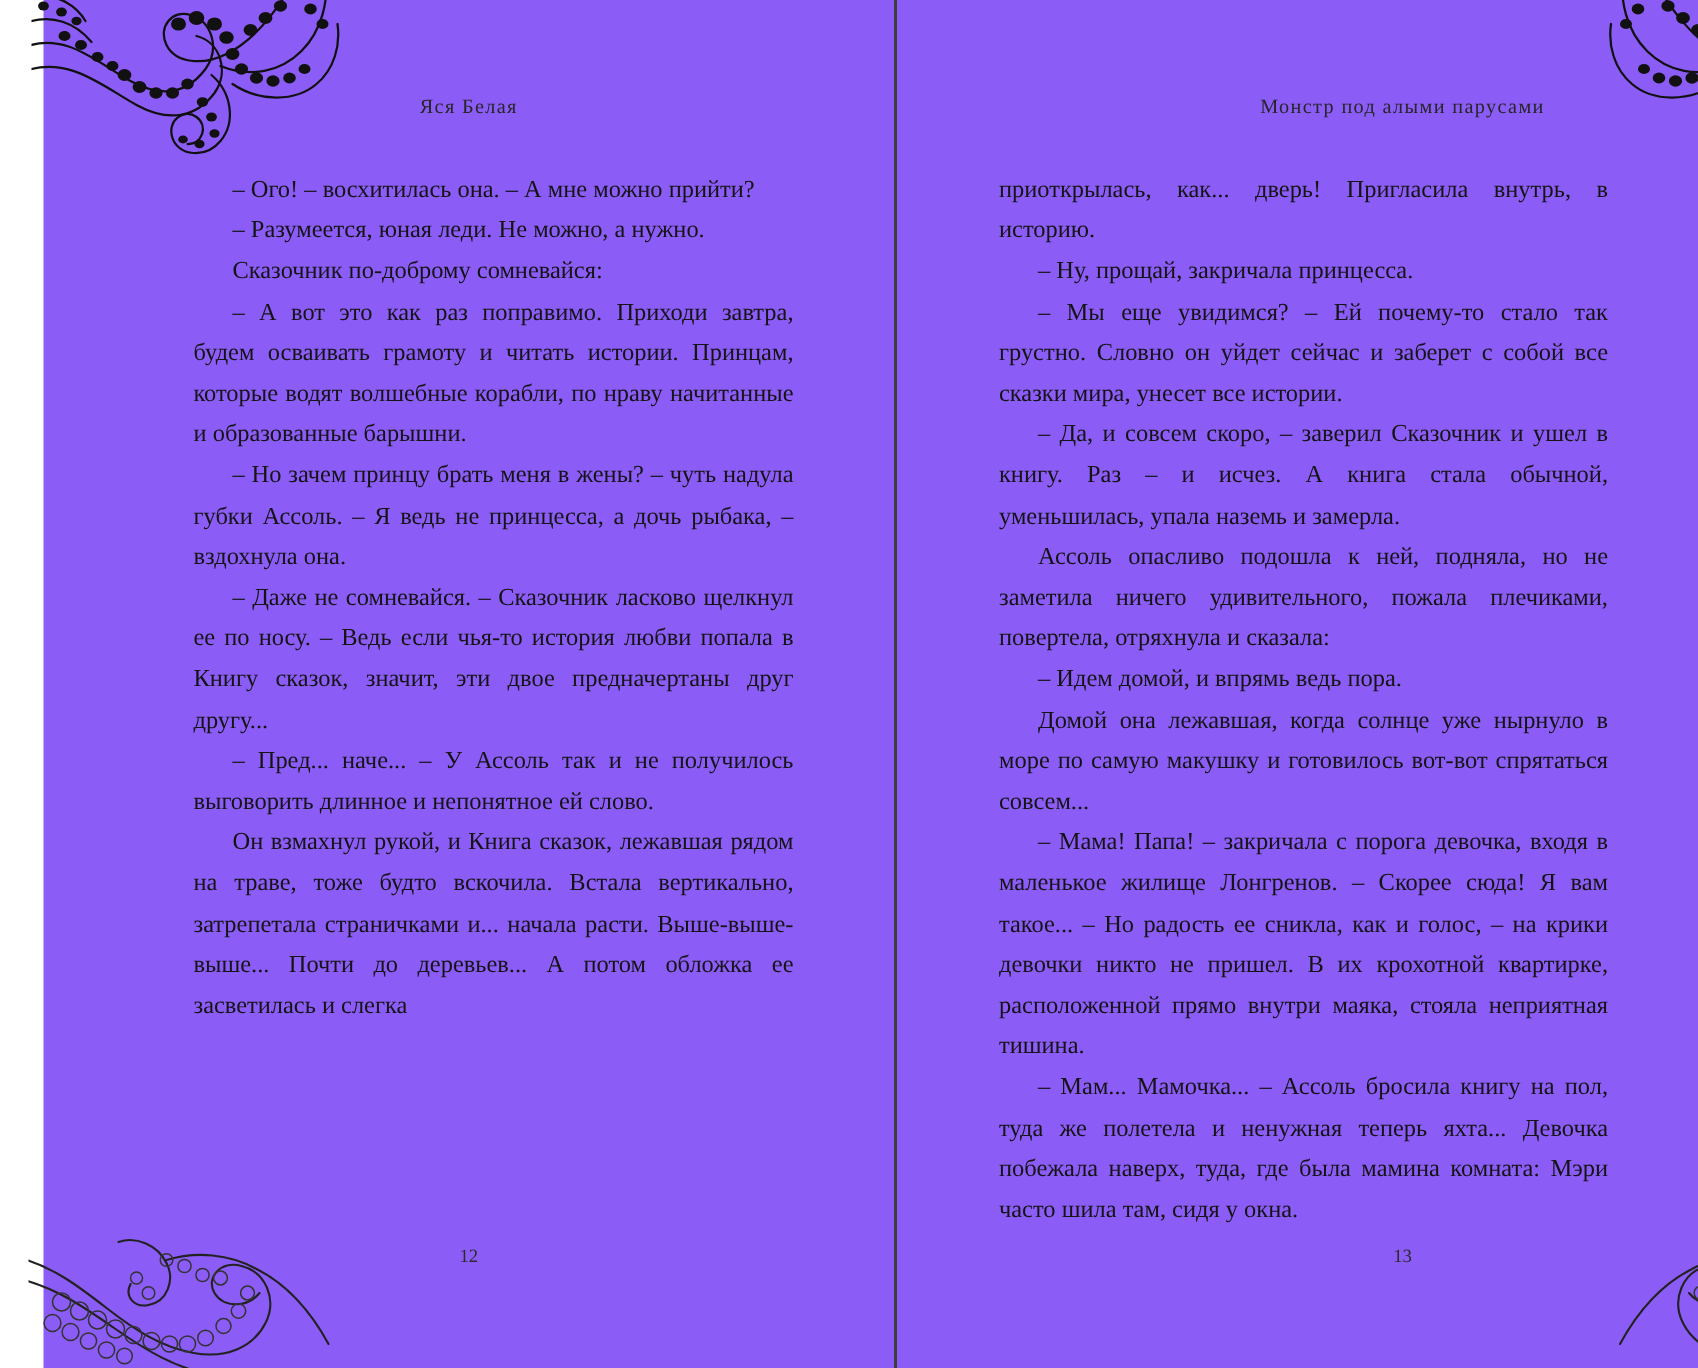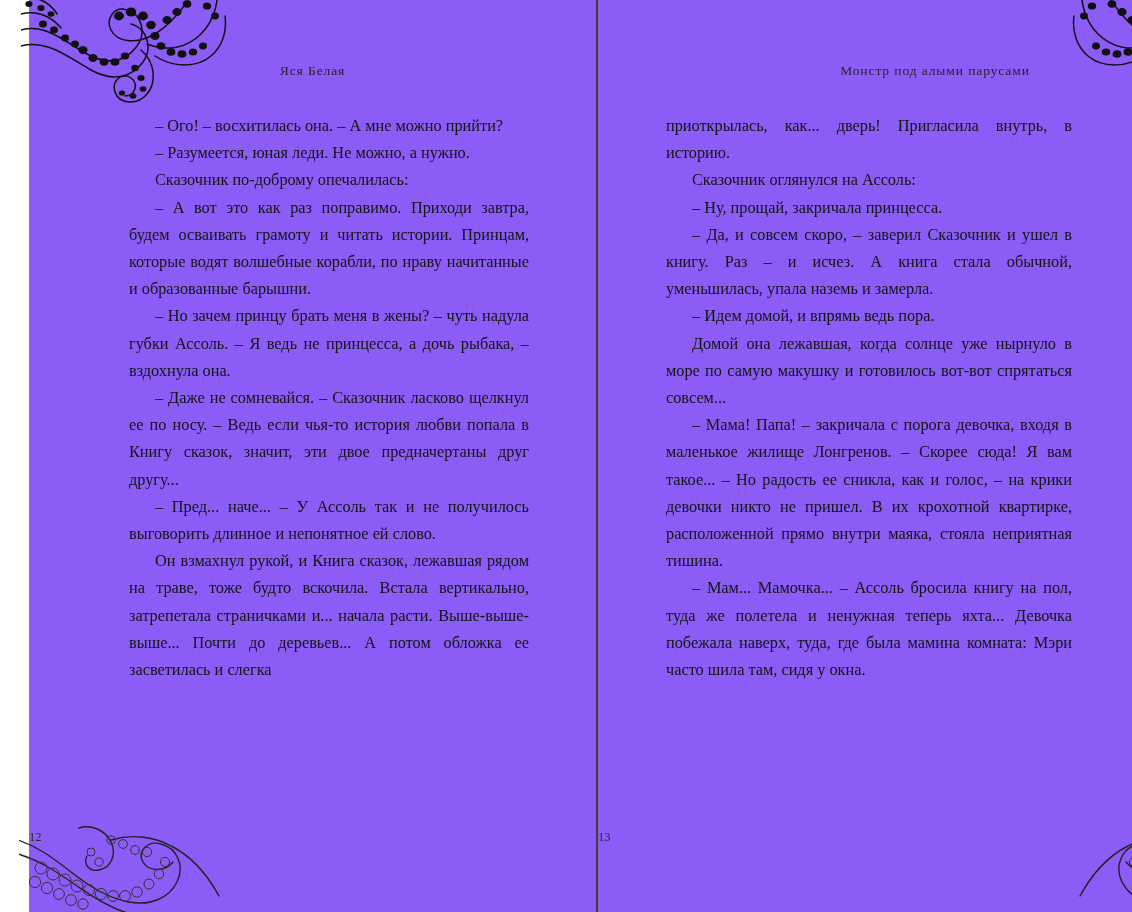--- a/index.html
+++ b/index.html
@@ -74,20 +74,21 @@
     margin: 0;
     text-indent: 26px;
   }
   .textblock p.noindent { text-indent: 0; }
 
   
   .folio {
     position: absolute;
     top: 830px;
     width: 100%;
+    text-align: center;
     font-size: 12.5px;
     color: #2b2b2b;
   }
   .page-left .folio  { padding-right: 66px; }
   .page-right .folio { padding-right: 14px; }
 
   
   .ornament {
     position: absolute;
     pointer-events: none;
@@ -152,21 +153,21 @@
             <ellipse cx="54" cy="54" rx="4" ry="3.4"></ellipse>
         </g>
       </svg>
     </div>
 
     <div class="running-head">Яся Белая</div>
 
     <div class="textblock">
       <p>– Ого! – восхитилась она. – А мне можно прийти?</p>
       <p>– Разумеется, юная леди. Не можно, а нужно.</p>
-      <p>Сказочник по-доброму опечалилась:</p>
+      <p>Сказочник по-доброму сомневайся:</p>
       <p>– А вот это как раз поправимо. Приходи завтра, будем осваивать грамоту и читать истории. Принцам, которые водят волшебные корабли, по нраву начитанные и образованные барышни.</p>
       <p>– Но зачем принцу брать меня в жены? – чуть надула губки Ассоль. – Я ведь не принцесса, а дочь рыбака, – вздохнула она.</p>
       <p>– Даже не сомневайся. – Сказочник ласково щелкнул ее по носу. – Ведь если чья-то история любви попала в Книгу сказок, значит, эти двое предначертаны друг другу...</p>
       <p>– Пред... наче... – У Ассоль так и не получилось выговорить длинное и непонятное ей слово.</p>
       <p>Он взмахнул рукой, и Книга сказок, лежавшая рядом на траве, тоже будто вскочила. Встала вертикально, затрепетала страничками и... начала расти. Выше-выше-выше... Почти до деревьев... А потом обложка ее засветилась и слегка</p>
     </div>
 
     <div class="folio">12</div>
 
     <div class="ornament orn-bl">
@@ -256,23 +257,24 @@
           <ellipse cx="168" cy="48" rx="4" ry="3.4"></ellipse>
             <ellipse cx="158" cy="54" rx="4" ry="3.4"></ellipse>
         </g>
       </svg>
     </div>
 
     <div class="running-head">Монстр под алыми парусами</div>
 
     <div class="textblock">
       <p class="noindent">приоткрылась, как... дверь! Пригласила внутрь, в историю.</p>
-      <p>Сказочник оглянулся на Ассоль:</p>
       <p>– Ну, прощай, закричала принцесса.</p>
+      <p>– Мы еще увидимся? – Ей почему-то стало так грустно. Словно он уйдет сейчас и заберет с собой все сказки мира, унесет все истории.</p>
       <p>– Да, и совсем скоро, – заверил Сказочник и ушел в книгу. Раз – и исчез. А книга стала обычной, уменьшилась, упала наземь и замерла.</p>
+      <p>Ассоль опасливо подошла к ней, подняла, но не заметила ничего удивительного, пожала плечиками, повертела, отряхнула и сказала:</p>
       <p>– Идем домой, и впрямь ведь пора.</p>
       <p>Домой она лежавшая, когда солнце уже нырнуло в море по самую макушку и готовилось вот-вот спрятаться совсем...</p>
       <p>– Мама! Папа! – закричала с порога девочка, входя в маленькое жилище Лонгренов. – Скорее сюда! Я вам такое... – Но радость ее сникла, как и голос, – на крики девочки никто не пришел. В их крохотной квартирке, расположенной прямо внутри маяка, стояла неприятная тишина.</p>
       <p>– Мам... Мамочка... – Ассоль бросила книгу на пол, туда же полетела и ненужная теперь яхта... Девочка побежала наверх, туда, где была мамина комната: Мэри часто шила там, сидя у окна.</p>
     </div>
 
     <div class="folio">13</div>
 
     <div class="ornament orn-br">
       <svg viewBox="0 0 208 102" xmlns="http://www.w3.org/2000/svg">

